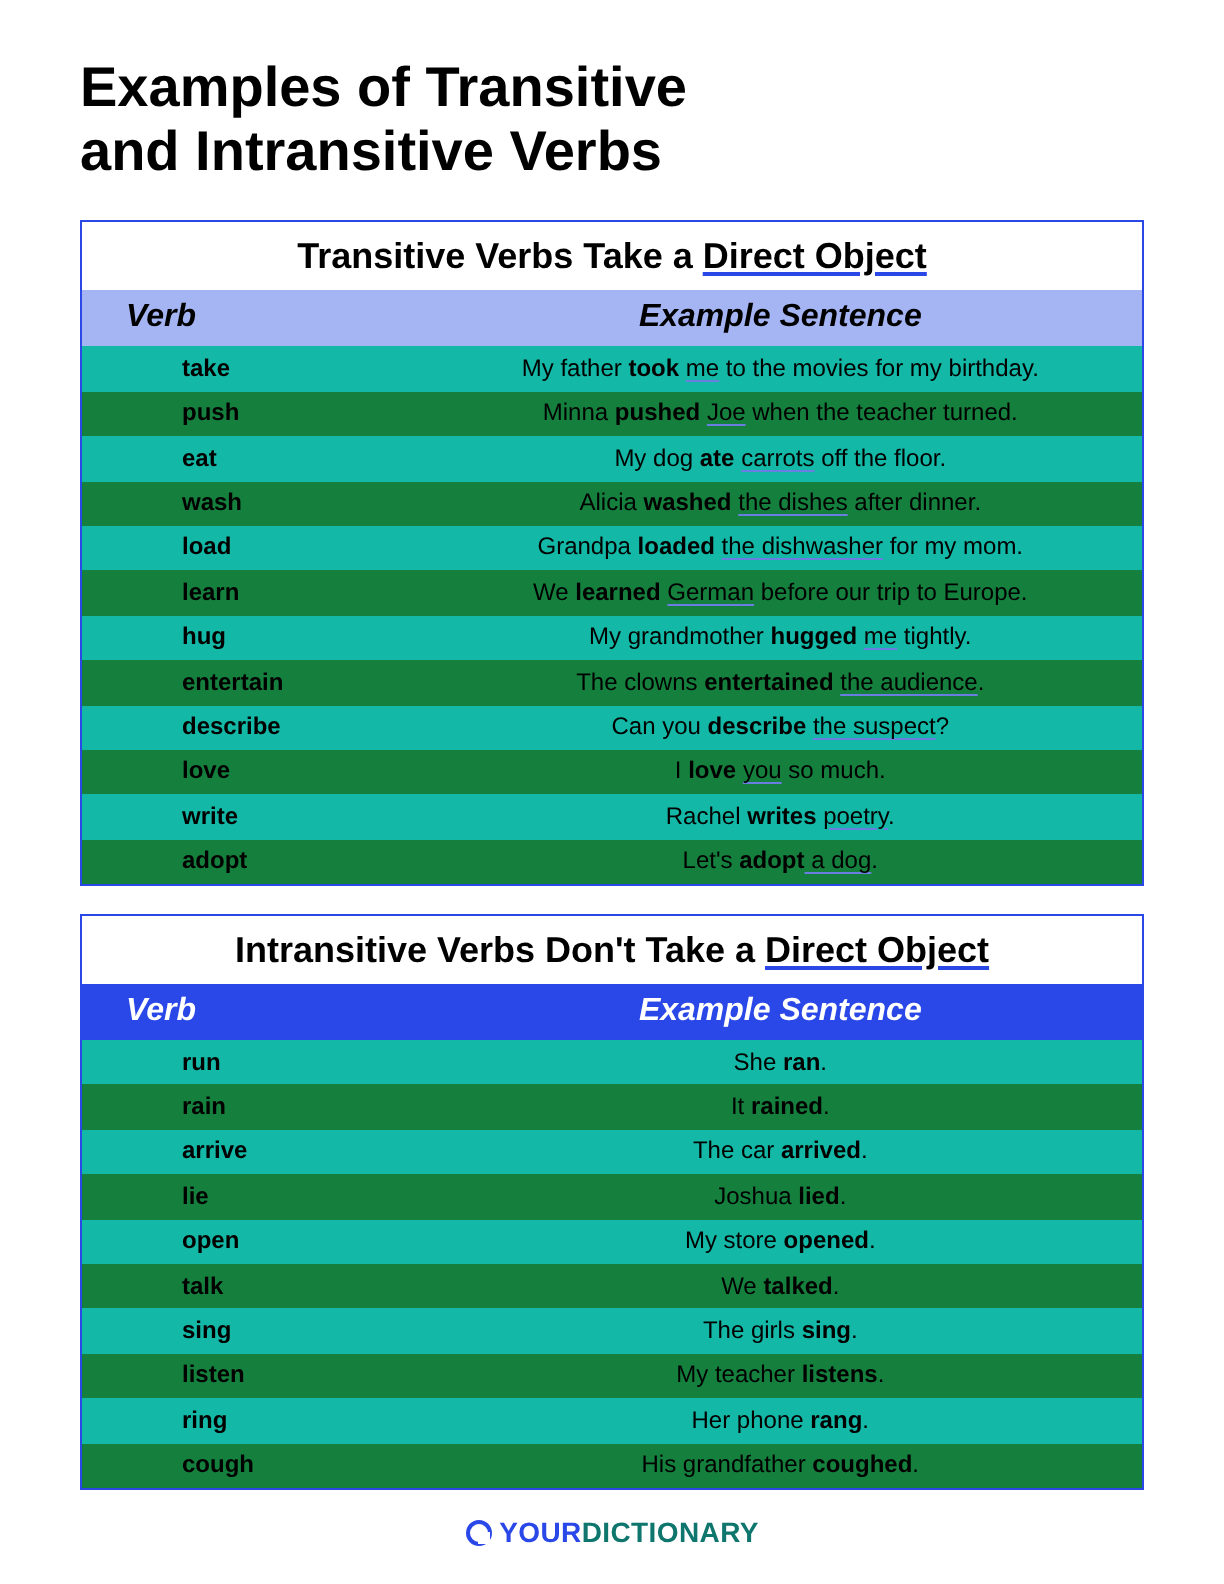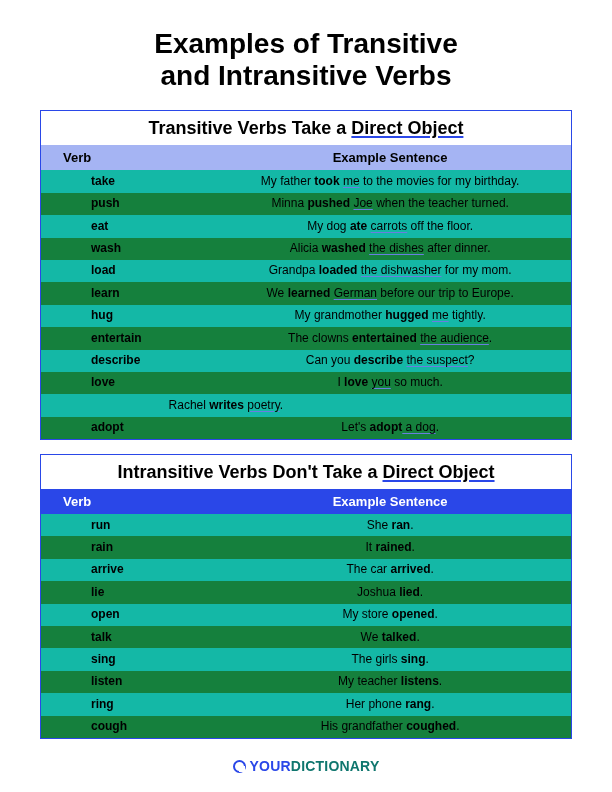--- a/index.html
+++ b/index.html
@@ -5,21 +5,21 @@
   * { margin: 0; padding: 0; box-sizing: border-box; }
   body {
     width: 612px;
     height: 792px;
     font-family: -apple-system, BlinkMacSystemFont, "Segoe UI", Arial, sans-serif;
     background: #fff;
     padding: 28px 40px 20px 40px;
     position: relative;
   }
   .title {
-    text-align: center;
+    text-align: left;
     font-size: 28px;
     font-weight: 650;
     line-height: 1.15;
     margin-bottom: 18px;
     color: #000;
   }
   .panel {
     border: 1.5px solid #2a47e8;
     margin-bottom: 14px;
   }
@@ -31,23 +31,24 @@
     color: #000;
   }
   .panel-title .u {
     text-decoration: underline;
     text-decoration-color: #2a47e8;
     text-decoration-thickness: 2px;
     text-underline-offset: 2px;
   }
   .thead {
     display: flex;
-    font-size: 13px;
+    font-size: 16px;
     font-weight: 700;
     padding: 5px 0;
+    font-style: italic;
   }
   .thead.light { background: #a5b4f3; color: #000; }
   .thead.dark  { background: #2a47e8; color: #fff; }
   .col-verb   { width: 31%; padding-left: 22px; }
   .col-ex     { width: 69%; padding-left: 4px; text-align: center; }
   .row {
     display: flex;
     font-size: 12px;
     line-height: 1.45;
     padding: 2.5px 0;
@@ -140,20 +141,21 @@
       </div>
       <div class="row even">
         <div class="col-verb">describe</div>
         <div class="col-ex">Can you <b>describe </b><span class="obj">the suspect</span>?</div>
       </div>
       <div class="row odd">
         <div class="col-verb">love</div>
         <div class="col-ex">I <b>love </b><span class="obj">you</span> so much.</div>
       </div>
       <div class="row even">
+        <div class="col-verb">write</div>
         <div class="col-ex">Rachel <b>writes </b><span class="obj">poetry</span>.</div>
       </div>
       <div class="row odd">
         <div class="col-verb">adopt</div>
         <div class="col-ex">Let's <b>adopt</b><span class="obj"> a dog</span>.</div>
       </div>
     </div>
 </div>
 
 <div class="panel">

